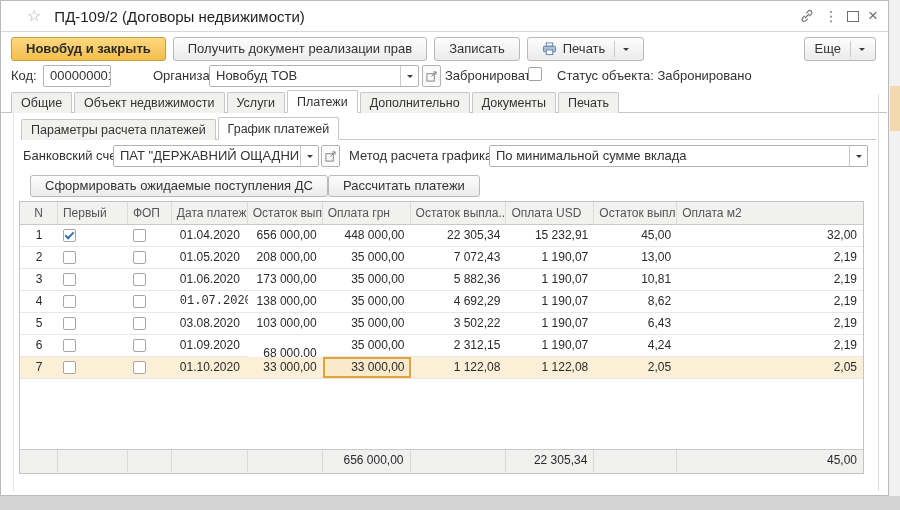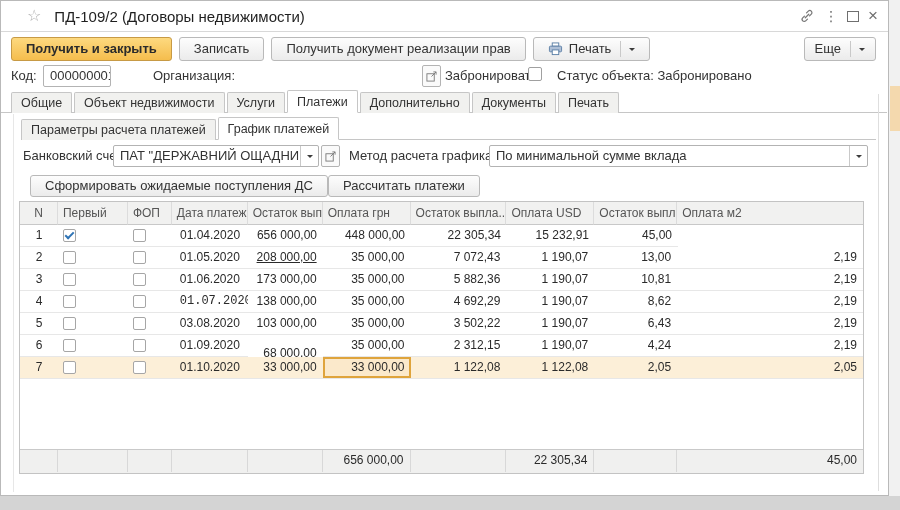--- a/index.html
+++ b/index.html
@@ -103,27 +103,27 @@
     </span>
     <span class="tb-ico tb-kebab">⋮</span>
     <span class="tb-ico tb-max">
         <span class="maxbox"></span>
       </span>
     <span class="tb-ico tb-close">×</span>
   </div>
 
   <div class="toolbar">
     <div class="btn btn-primary">
-      <span>Получить и закрыть</span>
+      <span>Новобуд и закрыть</span>
+    </div>
+    <div class="btn gap">
+      <span>Получить документ реализации прав</span>
     </div>
     <div class="btn gap">
       <span>Записать</span>
-    </div>
-    <div class="btn gap">
-      <span>Получить документ реализации прав</span>
     </div>
     <div class="btn gap">
       <span class="printer-ico">
         <svg width="15" height="14" viewBox="0 0 16 15">
             <rect x="4.5" y="1" width="7" height="3.5" fill="#fff" stroke="#5b7fa6"></rect>
             <rect x="1.5" y="4.5" width="13" height="6" rx="1" fill="#aebfd6" stroke="#5b7fa6"></rect>
             <rect x="4.5" y="8.5" width="7" height="5" fill="#fff" stroke="#5b7fa6"></rect>
           </svg>
       </span>
       <span>Печать</span>
@@ -136,20 +136,26 @@
       <span class="split-caret">
           <span class="caret"></span>
         </span>
     </div>
   </div>
 
   <div class="fieldrow">
     <span class="lbl" style="left:10px">Код:</span>
     <span class="input" style="left:42px;width:68px">000000001</span>
     <span class="lbl" style="left:152px">Организация:</span>
+    <span class="combo" style="left:208px;width:210px">
+      <span class="combo-text">Новобуд ТОВ</span>
+      <span class="combo-btn">
+          <span class="caret"></span>
+        </span>
+    </span>
     <span class="open-btn" style="left:421px">
       <svg width="11" height="11" viewBox="0 0 12 12">
           <rect x="1" y="3" width="8" height="8" fill="none" stroke="#7a7a7a"></rect>
           <path d="M6 6 L11 1 M8 1 h3 v3" stroke="#7a7a7a" fill="none"></path>
         </svg>
     </span>
     <span class="lbl" style="left:444px">Забронировать:</span>
     <span class="chk" style="left:527px;top:3px"></span>
     <span class="lbl" style="left:556px">Статус объекта: Забронировано</span>
   </div>
@@ -221,31 +227,32 @@
           </div>
           <div class="g-cell " style="width: 44px;">
             <div class="cb"></div>
           </div>
           <div class="g-cell c-left" style="width: 76px;">01.04.2020</div>
           <div class="g-cell c-num" style="width: 75px;">656 000,00</div>
           <div class="g-cell c-num" style="width: 88px;">448 000,00</div>
           <div class="g-cell c-num" style="width: 96px;">22 305,34</div>
           <div class="g-cell c-num" style="width: 88px;">15 232,91</div>
           <div class="g-cell c-num" style="width: 83px;">45,00</div>
+          <div class="g-cell c-num" style="width: 186px;">32,00</div>
         </div>
         <div class="g-row">
           <div class="g-cell c-center" style="width: 38px;">2</div>
           <div class="g-cell " style="width: 70px;">
             <div class="cb"></div>
           </div>
           <div class="g-cell " style="width: 44px;">
             <div class="cb"></div>
           </div>
           <div class="g-cell c-left" style="width: 76px;">01.05.2020</div>
-          <div class="g-cell c-num" style="width: 75px; text-decoration: underline;">208 000,00</div>
+          <div class="g-cell c-num" style="width: 75px;">208 000,00</div>
           <div class="g-cell c-num" style="width: 88px;">35 000,00</div>
           <div class="g-cell c-num" style="width: 96px;">7 072,43</div>
           <div class="g-cell c-num" style="width: 88px;">1 190,07</div>
           <div class="g-cell c-num" style="width: 83px;">13,00</div>
           <div class="g-cell c-num" style="width: 186px;">2,19</div>
         </div>
         <div class="g-row">
           <div class="g-cell c-center" style="width: 38px;">3</div>
           <div class="g-cell " style="width: 70px;">
             <div class="cb"></div>

